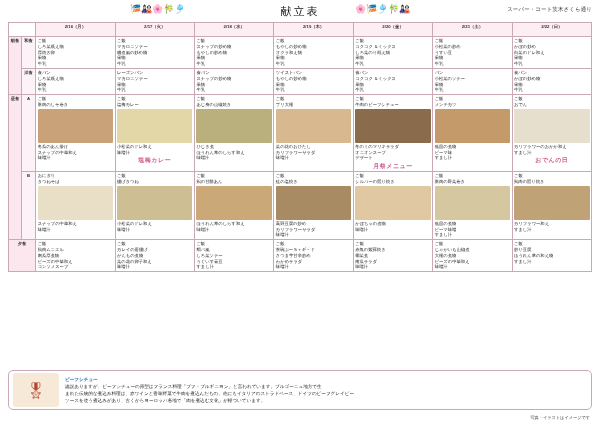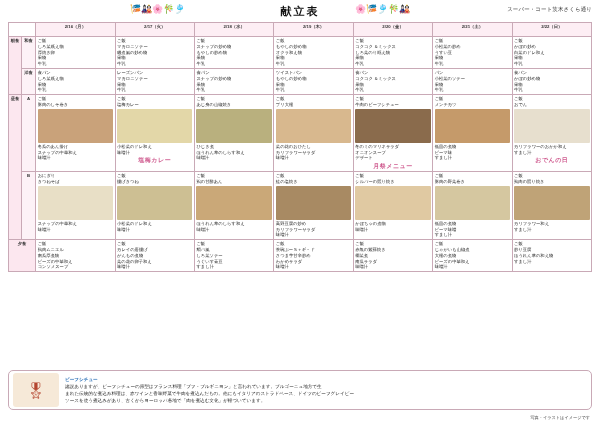--- a/index.html
+++ b/index.html
@@ -12,21 +12,21 @@
     overflow:hidden;
   }
   .page{position:relative;width:600px;height:424px;}
 
   
   .header{
     position:relative;height:22px;
     display:flex;align-items:center;justify-content:center;
   }
   .header .title{
-    font-size:11px;font-weight:bold;letter-spacing:2px;color:#111;
+    font-size:11px;font-weight:normal;letter-spacing:2px;color:#111;
   }
   .deco{font-size:9px;letter-spacing:0px;}
   .store{
     position:absolute;right:8px;top:6px;font-size:5.4px;color:#333;letter-spacing:0.2px;
   }
   .hdr-left{position:absolute;left:130px;top:4px;}
   .hdr-right{position:absolute;left:355px;top:4px;}
 
   
   table.menu{

